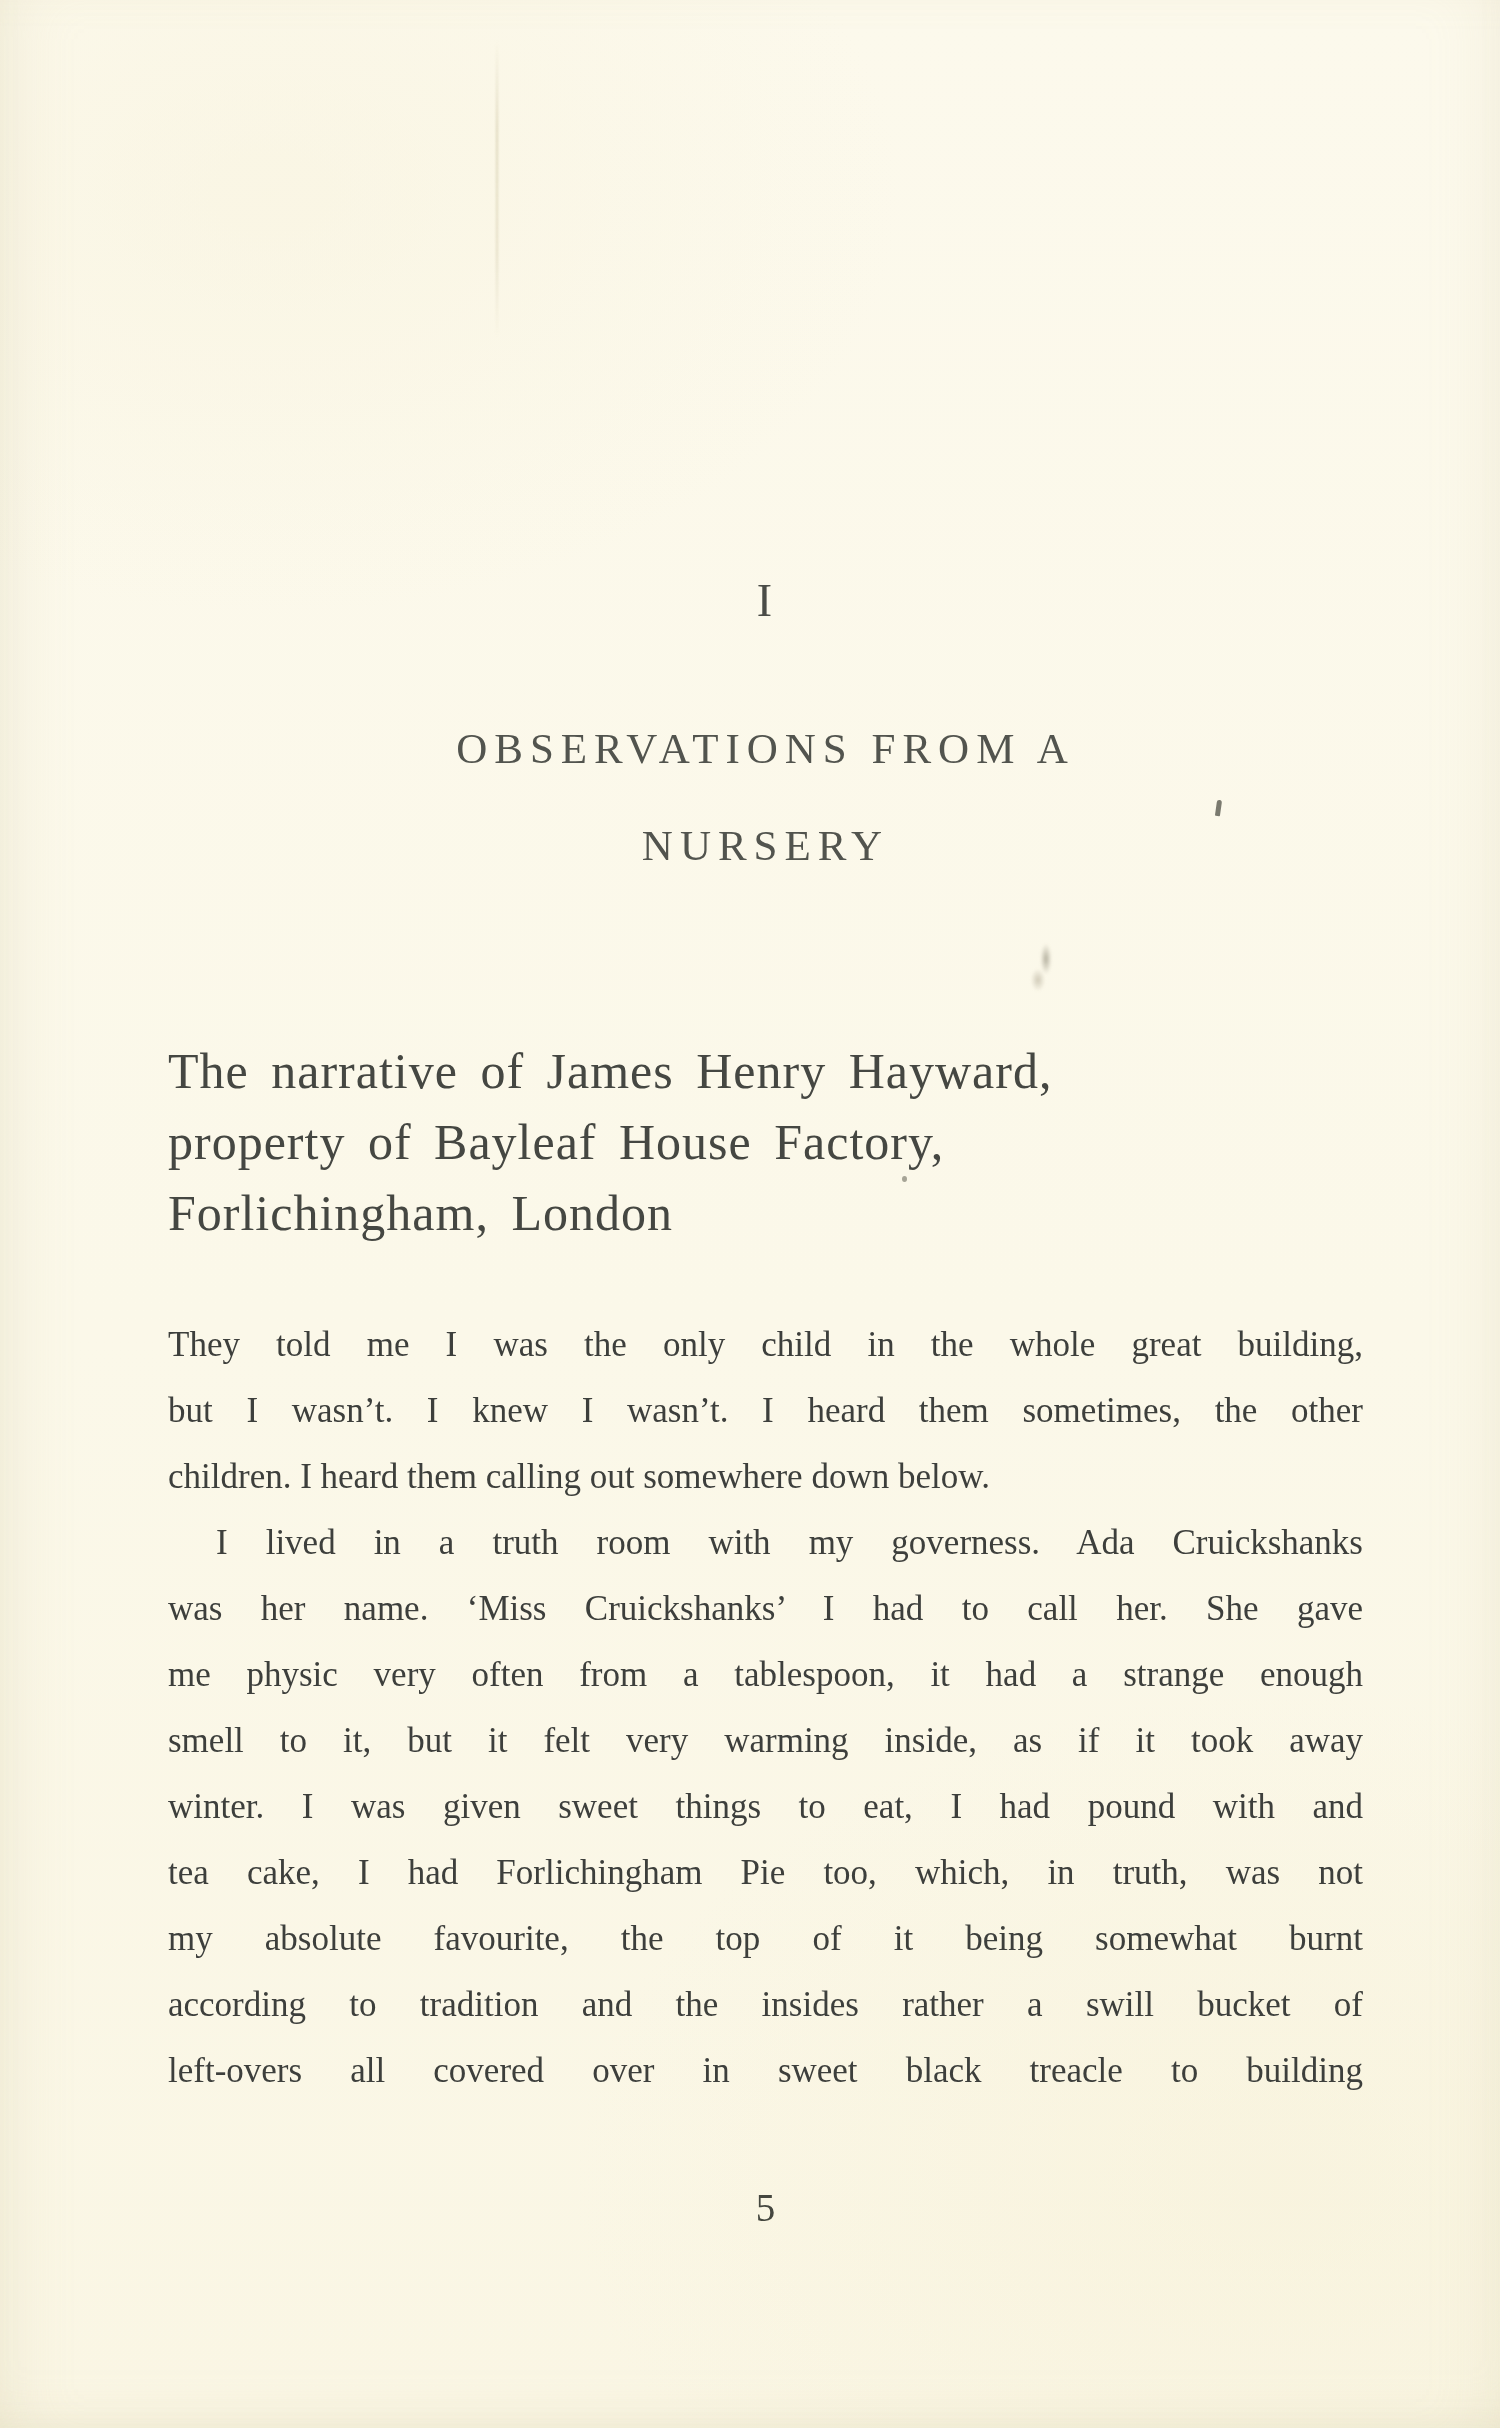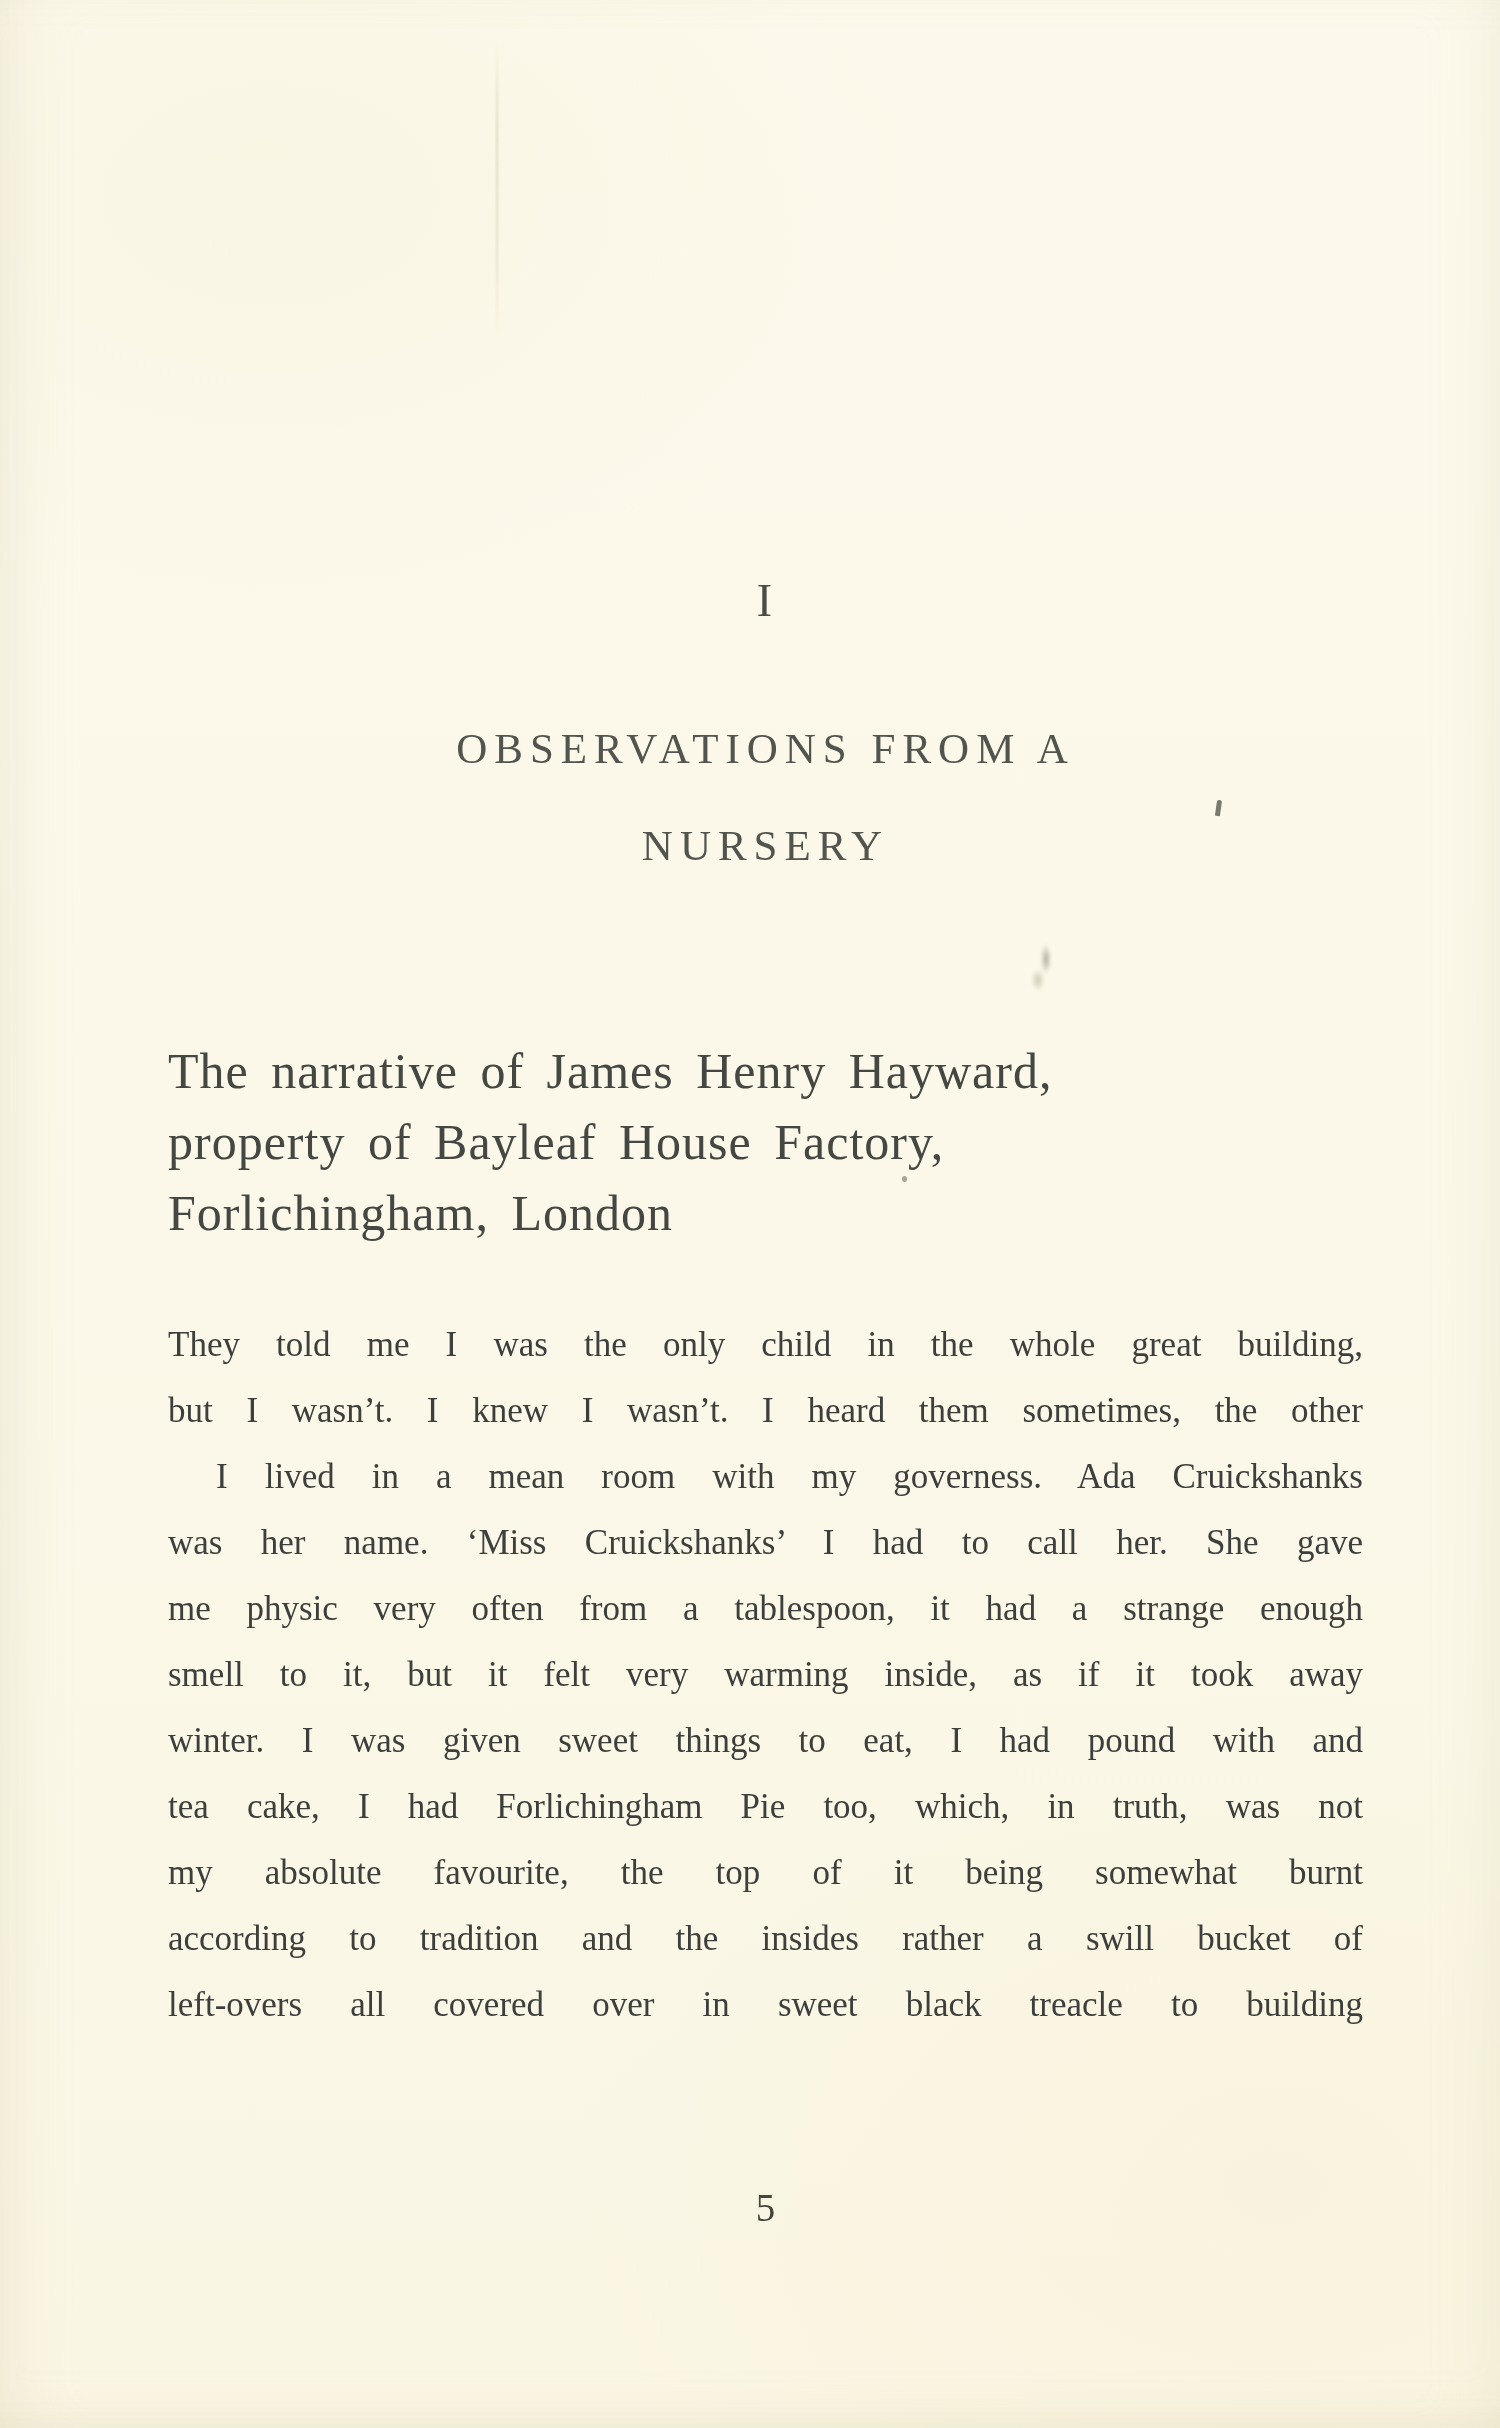--- a/index.html
+++ b/index.html
@@ -141,21 +141,22 @@
 
   <div class="subtitle">
       <div class="line">The narrative of James Henry Hayward,</div>
       <div class="line">property of Bayleaf House Factory,</div>
       <div class="line">Forlichingham, London</div>
     </div>
 
   <div class="body-text">
       <div class="line j">They told me I was the only child in the whole great building,</div>
       <div class="line j">but I wasn’t. I knew I wasn’t. I heard them sometimes, the other</div>
-      <div class="line j indent">I lived in a mean room with my governess. Ada Cruickshanks</div>
+      <div class="line l">children. I heard them calling out somewhere down below.</div>
+      <div class="line j indent">I lived in a truth room with my governess. Ada Cruickshanks</div>
       <div class="line j">was her name. ‘Miss Cruickshanks’ I had to call her. She gave</div>
       <div class="line j">me physic very often from a tablespoon, it had a strange enough</div>
       <div class="line j">smell to it, but it felt very warming inside, as if it took away</div>
       <div class="line j">winter. I was given sweet things to eat, I had pound with and</div>
       <div class="line j">tea cake, I had Forlichingham Pie too, which, in truth, was not</div>
       <div class="line j">my absolute favourite, the top of it being somewhat burnt</div>
       <div class="line j">according to tradition and the insides rather a swill bucket of</div>
       <div class="line j">left-overs all covered over in sweet black treacle to building</div>
     </div>
 

